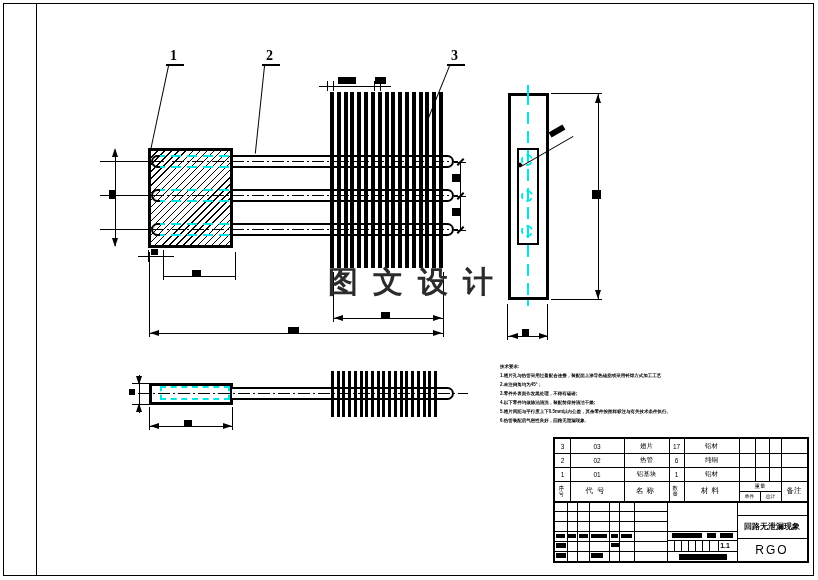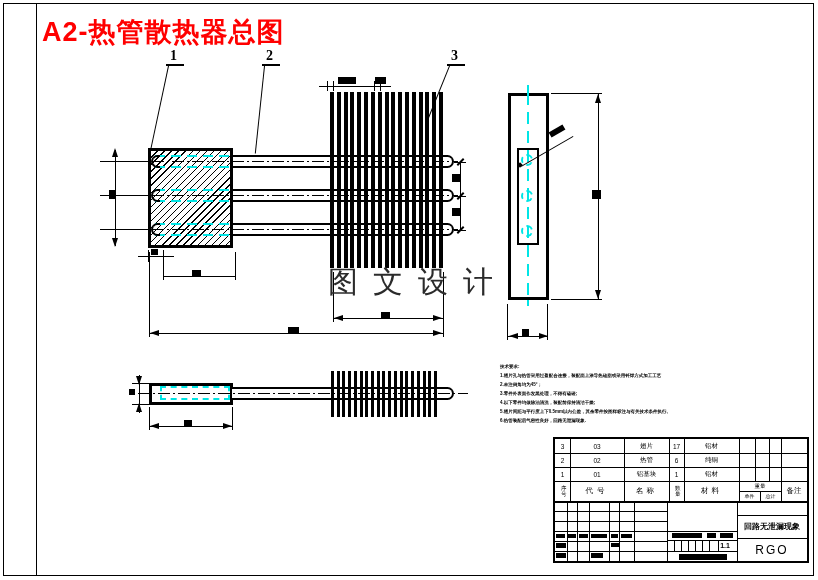--- a/index.html
+++ b/index.html
@@ -27,43 +27,42 @@
   .pipe{position:absolute;height:13px;background:#fff;border-top:2px solid #000;border-bottom:2px solid #000;box-sizing:border-box;z-index:1;}
   .cap{position:absolute;width:11px;height:13px;background:#fff;border:2px solid #000;border-left:none;border-radius:0 7px 7px 0;box-sizing:border-box;z-index:1;}
   .arc{position:absolute;width:9px;height:13px;border:2px solid #000;border-right:none;border-radius:7px 0 0 7px;box-sizing:border-box;z-index:2;}
   .fins{position:absolute;display:flex;justify-content:space-between;z-index:3;}
   .fins .fin-bar{height:100%;background:#000;}
   .fins-main .fin-bar{width:4px;}
   .fins-bot .fin-bar{width:3px;}
   .balloon{position:absolute;font-size:14px;font-weight:bold;font-family:"Liberation Serif","DejaVu Serif",serif;z-index:4;}
   .bl-ul{position:absolute;height:2px;background:#000;width:18px;z-index:4;}
   .red-title{position:absolute;left:42px;top:14px;font-size:27px;font-weight:bold;letter-spacing:1px;color:#ff0000;white-space:nowrap;}
-  .watermark{position:absolute;left:328px;top:262px;font-size:30px;font-weight:normal;color:#2b2b2b;
+  .watermark{position:absolute;left:328px;top:262px;font-size:30px;font-weight:bold;color:#2b2b2b;
              font-family:"Liberation Serif","DejaVu Serif",serif;letter-spacing:15px;white-space:nowrap;z-index:5;}
   .notes{position:absolute;left:500px;top:362px;width:200px;font-size:4.5px;font-weight:bold;line-height:9px;color:#000;}
   .notes div{white-space:nowrap;}
   
   .tb{position:absolute;left:553px;top:437px;width:256px;height:126px;border:2px solid #000;box-sizing:border-box;background:#fff;}
   .tb .h,.tb .v,.tb .blob{position:absolute;}
-  .cell{position:absolute;display:flex;align-items:center;justify-content:center;text-align:right;overflow:hidden;}
+  .cell{position:absolute;display:flex;align-items:center;justify-content:center;text-align:left;overflow:hidden;}
   .f65{font-size:6.5px;} .f75{font-size:7.5px;} .f55{font-size:5.5px;line-height:6px;} .f5{font-size:5px;}
   .stack{width:8px;word-break:break-all;line-height:6px;}
   .rect{position:absolute;border:2px solid #000;box-sizing:border-box;background:transparent;}
   .thick{border-width:3px;}
   .cyrect{position:absolute;border:2px dashed #00e5e5;box-sizing:border-box;}
 </style>
 </head>
 <body>
 
 <div class="sheet">
 
   <div class="abs" style="left:3px;top:3px;width:811px;height:573px;border:1px solid #000;box-sizing:border-box;"></div>
   <div class="v" style="left:36px;top:3px;height:573px;"></div>
 
-  <div class="red-title">A2-热管散热器总图</div>
 
   <div class="balloon" style="left:170px;top:48px;">1</div>
   <div class="bl-ul" style="left:166px;top:64px;"></div>
   <div class="lead" style="left:169px;top:66px;width:87px;transform:rotate(102deg);"></div>
   <div class="balloon" style="left:266px;top:48px;">2</div>
   <div class="bl-ul" style="left:262px;top:64px;"></div>
   <div class="lead" style="left:265px;top:66px;width:88px;transform:rotate(96deg);"></div>
   <div class="balloon" style="left:451px;top:48px;">3</div>
   <div class="bl-ul" style="left:447px;top:64px;"></div>
   <div class="lead" style="left:450px;top:66px;width:59px;transform:rotate(112deg);"></div>

